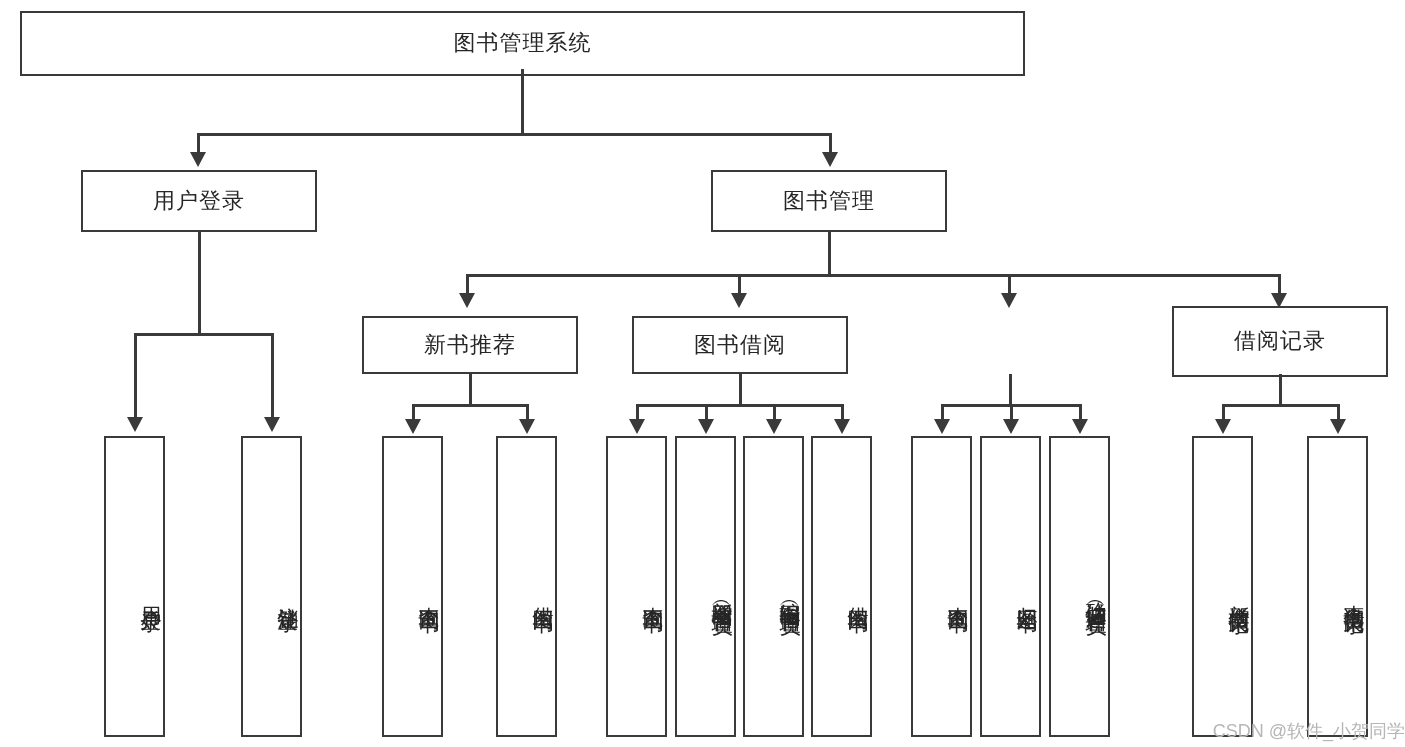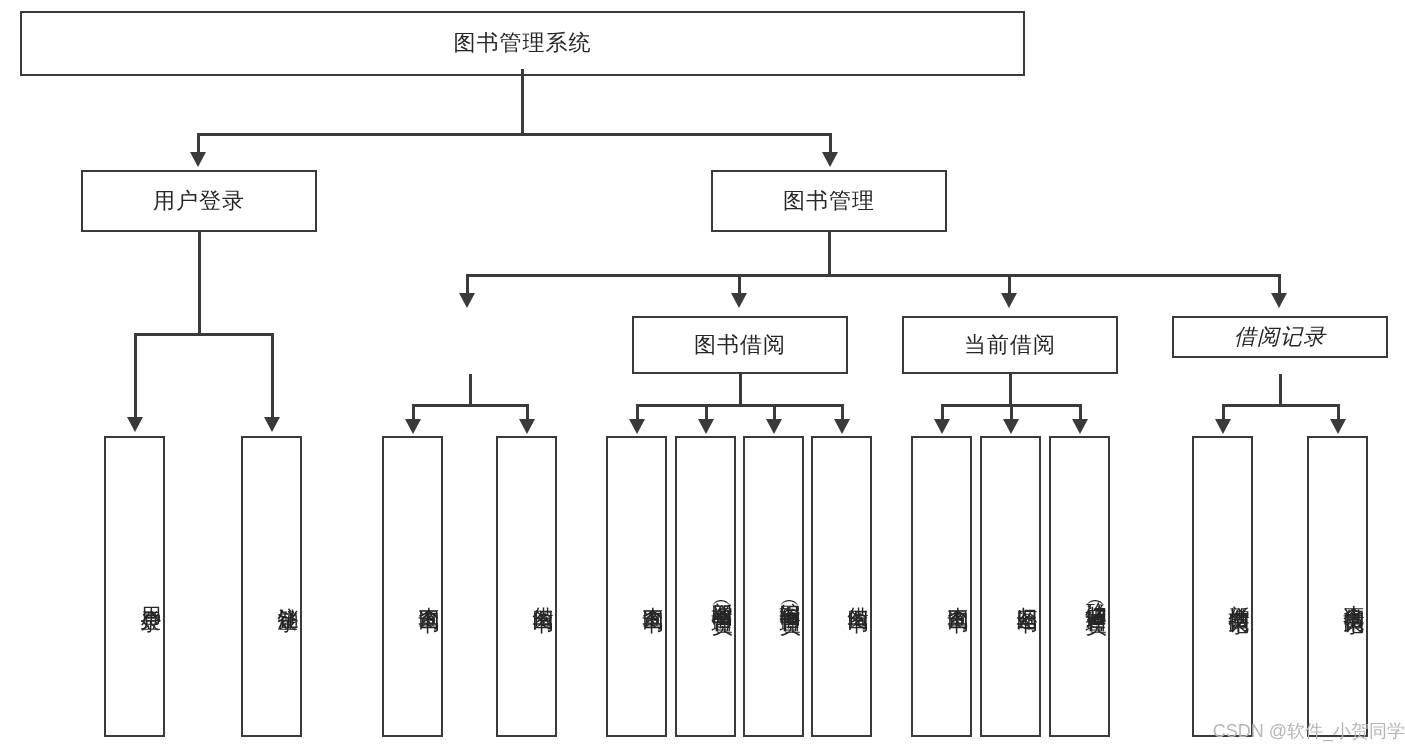--- a/index.html
+++ b/index.html
@@ -120,27 +120,27 @@
   <div class="seg hline" style="left:466px; top:274px; width:814px;"></div>
   <div class="seg vline" style="left:466px; top:274px; height:22px;"></div>
   <div class="arrow" style="left:459px; top:293px;"></div>
   <div class="seg vline" style="left:738px; top:274px; height:22px;"></div>
   <div class="arrow" style="left:731px; top:293px;"></div>
   <div class="seg vline" style="left:1008px; top:274px; height:22px;"></div>
   <div class="arrow" style="left:1001px; top:293px;"></div>
   <div class="seg vline" style="left:1278px; top:274px; height:22px;"></div>
   <div class="arrow" style="left:1271px; top:293px;"></div>
 
+  <div class="node horiz" style="left:362px; top:316px; width:216px; height:58px;">
+    <span class="txt">新书推荐</span>
+  </div>
   <div class="node horiz" style="left:632px; top:316px; width:216px; height:58px;">
     <span class="txt">图书借阅</span>
   </div>
-  <div class="node horiz" style="left:902px; top:316px; width:216px; height:58px;">
-    <span class="txt">当前借阅</span>
-  </div>
-  <div class="node horiz" style="left:1172px; top:316px; width:216px; height:42px;font-style:italic;">
+  <div class="node horiz" style="left:1172px; top:306px; width:216px; height:71px;">
     <span class="txt">借阅记录</span>
   </div>
 
   <div class="seg vline" style="left:469px; top:374px; height:32px;"></div>
   <div class="seg hline" style="left:412px; top:404px; width:117px;"></div>
   <div class="seg vline" style="left:412px; top:404px; height:16px;"></div>
   <div class="arrow" style="left:405px; top:419px;"></div>
   <div class="seg vline" style="left:526px; top:404px; height:16px;"></div>
   <div class="arrow" style="left:519px; top:419px;"></div>
 

